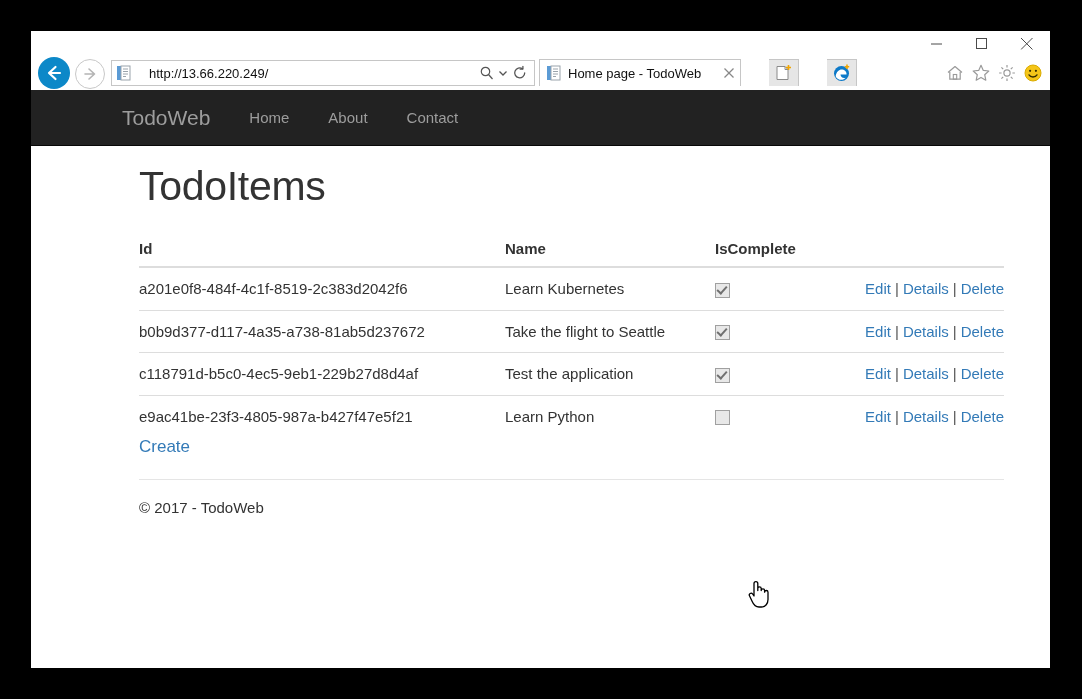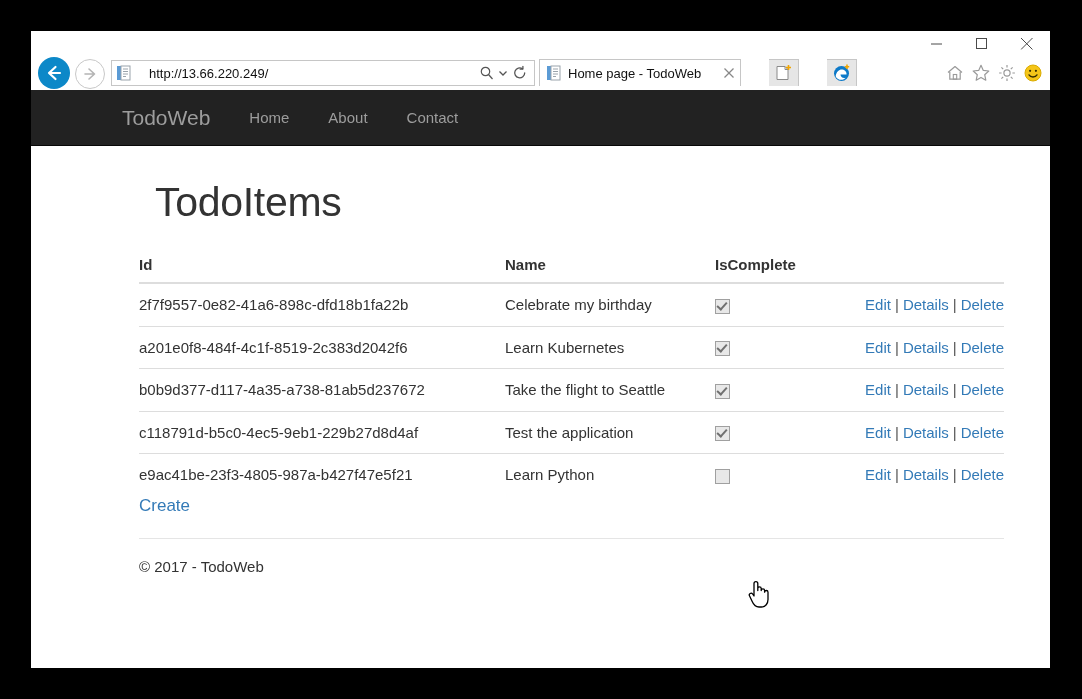--- a/index.html
+++ b/index.html
@@ -222,21 +222,21 @@
     position: absolute;
     left: 108px;
     top: 55px;
     width: 865px;
   }
 
   #page-title {
     font-size: 41px;
     font-weight: normal;
     color: #333333;
-    margin: 16px;
+    margin: 0;
     padding-top: 18px;
     letter-spacing: -0.3px;
   }
 
   
   #todo-table {
     width: 865px;
     border-collapse: collapse;
     margin-top: 22px;
     font-size: 15px;
@@ -469,26 +469,20 @@
       <table id="todo-table">
         <thead>
           <tr>
             <th class="col-id">Id</th>
             <th class="col-name">Name</th>
             <th class="col-complete">IsComplete</th>
             <th class="col-actions"></th>
           </tr>
         </thead>
         <tbody id="table-body">
-            <tr>
-              <td class="col-id">2f7f9557-0e82-41a6-898c-dfd18b1fa22b</td>
-              <td class="col-name">Celebrate my birthday</td>
-              <td class="col-complete"><span class="cb checked"></span></td>
-              <td class="col-actions"><a class="link">Edit</a><span class="sep">|</span><a class="link">Details</a><span class="sep">|</span><a class="link">Delete</a></td>
-            </tr>
             <tr>
               <td class="col-id">a201e0f8-484f-4c1f-8519-2c383d2042f6</td>
               <td class="col-name">Learn Kubernetes</td>
               <td class="col-complete"><span class="cb checked"></span></td>
               <td class="col-actions"><a class="link">Edit</a><span class="sep">|</span><a class="link">Details</a><span class="sep">|</span><a class="link">Delete</a></td>
             </tr>
             <tr>
               <td class="col-id">b0b9d377-d117-4a35-a738-81ab5d237672</td>
               <td class="col-name">Take the flight to Seattle</td>
               <td class="col-complete"><span class="cb checked"></span></td>

